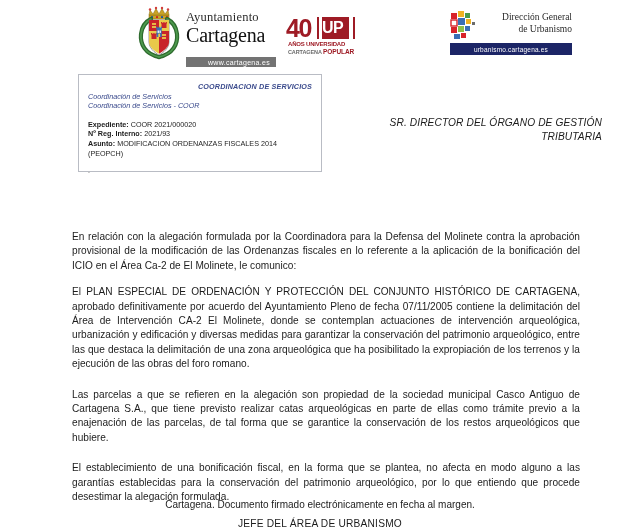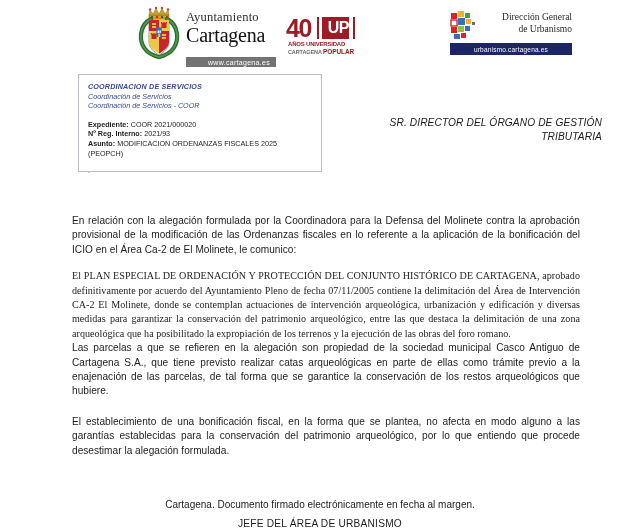--- a/index.html
+++ b/index.html
@@ -113,21 +113,21 @@
   .up-box {
     position: absolute;
     left: 36px;
     top: 1px;
     width: 27px;
     height: 22px;
     background: #9e1b25;
     color: #fff;
     font-size: 16px;
     font-weight: bold;
-    text-align: right;
+    text-align: left;
     line-height: 22px;
     letter-spacing: -.5px;
   }
   .up-sub1 {
     position: absolute;
     left: 2px;
     top: 25px;
     font-size: 6px;
     font-weight: bold;
     color: #9e1b25;
@@ -197,21 +197,21 @@
     box-sizing: border-box;
     padding: 7px 9px 0 9px;
   }
   .stamp-head {
     color: #3a4a8c;
     font-style: italic;
     font-size: 7.2px;
     line-height: 9.6px;
     font-family: "Liberation Sans", sans-serif;
   }
-  .stamp-head .l1 { font-weight: bold; letter-spacing: .15px; }
+  .stamp-head .l1 { font-weight: bold; letter-spacing: .15px; text-align: right; }
   .stamp-fields {
     margin-top: 9px;
     font-size: 7.2px;
     line-height: 9.6px;
     color: #1c1c1c;
   }
   .stamp-fields .k { font-weight: bold; }
   .stamp-dot {
     margin-top: 9px;
     font-size: 7px;
@@ -229,33 +229,33 @@
     font-size: 10.2px;
     line-height: 14px;
     color: #1a1a1a;
     letter-spacing: .1px;
   }
 
   
   .body-wrap {
     position: absolute;
     left: 72px;
-    top: 214px;
+    top: 230px;
     width: 508px;
   }
   .para {
     text-align: justify;
     font-size: 10.1px;
     line-height: 14.4px;
     color: #1c1c1c;
     margin: 0 0 14px 0;
     letter-spacing: .02px;
   }
   .para.p1 { margin-bottom: 12px; }
-  .para.p2 { margin-bottom: 0; font-family: Liberation Serif, serif; }
+  .para.p2 { margin-bottom: 16px; }
   .para.p3 { margin-bottom: 16px; }
 
   
   .footer {
     position: absolute;
     left: 0;
     top: 498px;
     width: 640px;
     text-align: center;
   }
@@ -383,21 +383,21 @@
     <div>
       <span class="k">Expediente:</span>
       <span>COOR 2021/000020</span>
     </div>
     <div>
       <span class="k">Nº Reg. Interno:</span>
       <span>2021/93</span>
     </div>
     <div>
       <span class="k">Asunto:</span>
-      <span>MODIFICACION ORDENANZAS FISCALES 2025</span>
+      <span>MODIFICACION ORDENANZAS FISCALES 2014</span>
     </div>
     <div>(PEOPCH)</div>
   </div>
   <div class="stamp-dot">.</div>
 </div>
 
 <div class="addressee">
   <div>SR. DIRECTOR DEL ÓRGANO DE GESTIÓN</div>
   <div>TRIBUTARIA</div>
 </div>

